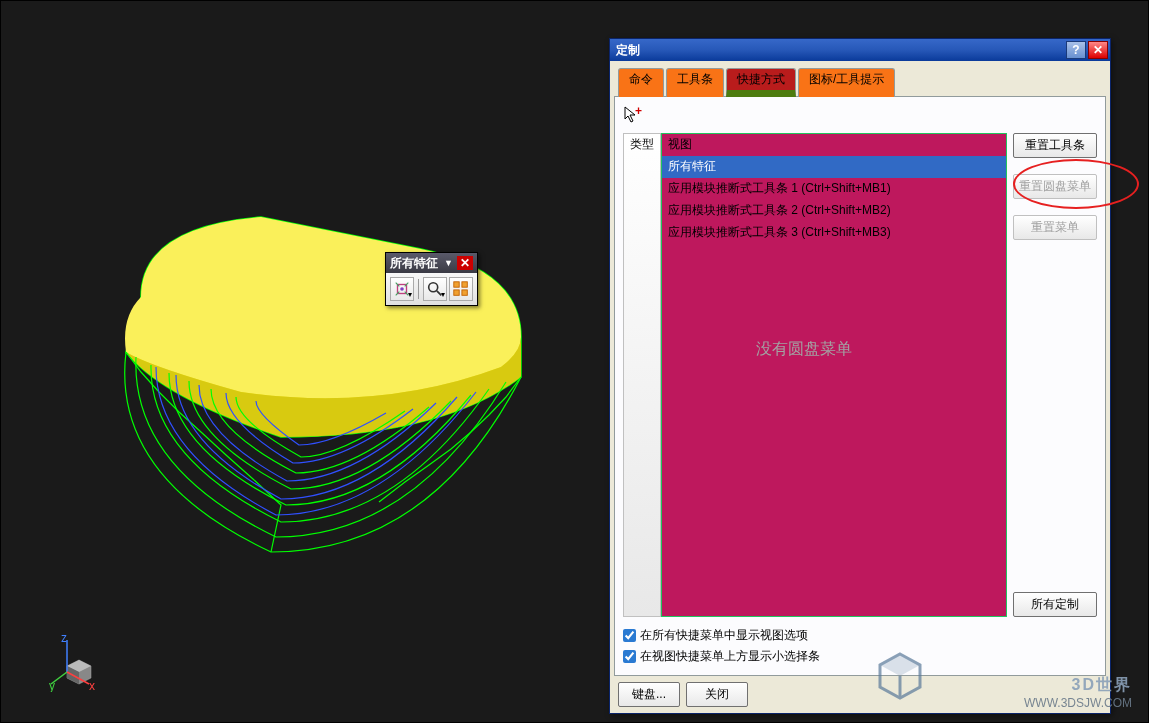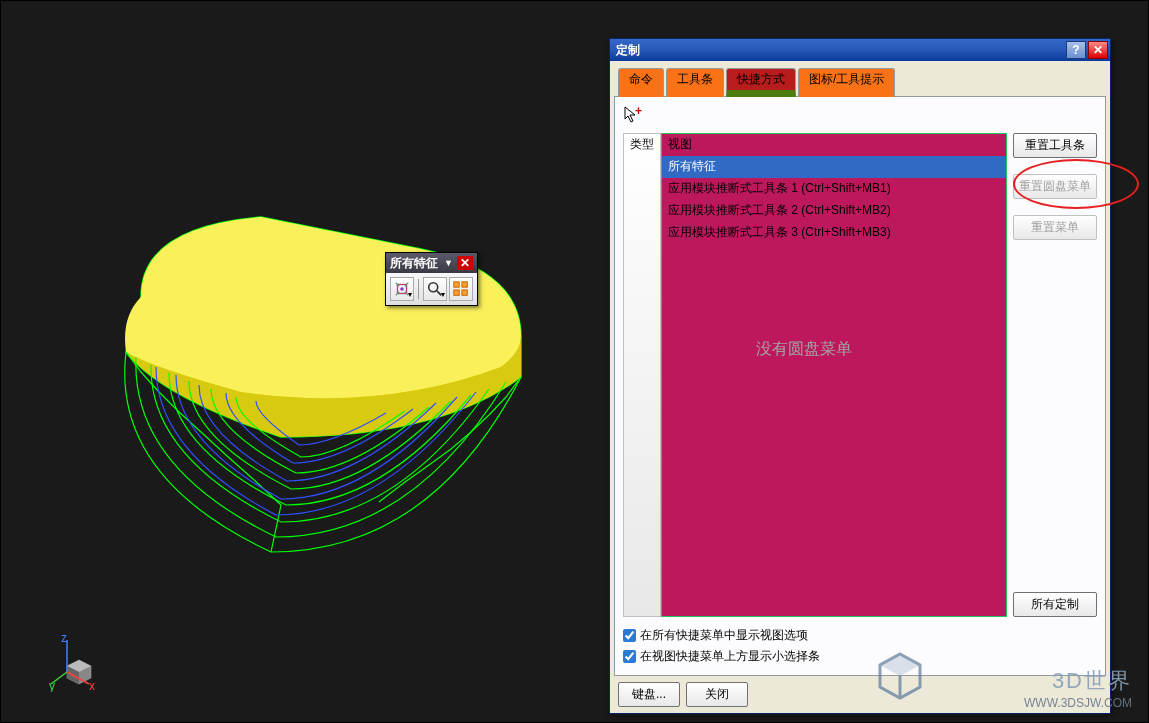--- a/index.html
+++ b/index.html
@@ -56,21 +56,21 @@
 .checks{margin-top:8px}
 .check-row{display:flex;align-items:center;gap:4px;padding:2px 0}
 .check-row input{accent-color:#2a7ad2}
 
 .dlg-footer{display:flex;gap:6px;padding:6px 4px 2px}
 .dlg-footer .btn{min-width:62px}
 
 
 .gizmo{position:absolute;left:48px;bottom:30px;width:60px;height:60px}
 .watermark{position:absolute;right:16px;bottom:12px;color:#6a7a8a;text-align:right;font-size:11px;opacity:.9}
-.watermark .logo{font-size:22px;font-weight:normal;letter-spacing:2px;color:#8aa0b8}
+.watermark .logo{font-size:16px;font-weight:bold;letter-spacing:2px;color:#8aa0b8}
 .cubewm{position:absolute;right:220px;bottom:18px;opacity:.7}
 </style>
 </head>
 <body>
 
 <div class="viewport">
 
   <svg class="model" viewBox="0 0 470 360">
 
     <path d="M 60 100 Q 60 30 180 20 L 330 50 Q 440 70 440 140 L 440 180 Q 360 240 200 240 Q 80 200 45 155 Z" fill="#f2e524" stroke="#00ff00" stroke-width="1.5"></path>

